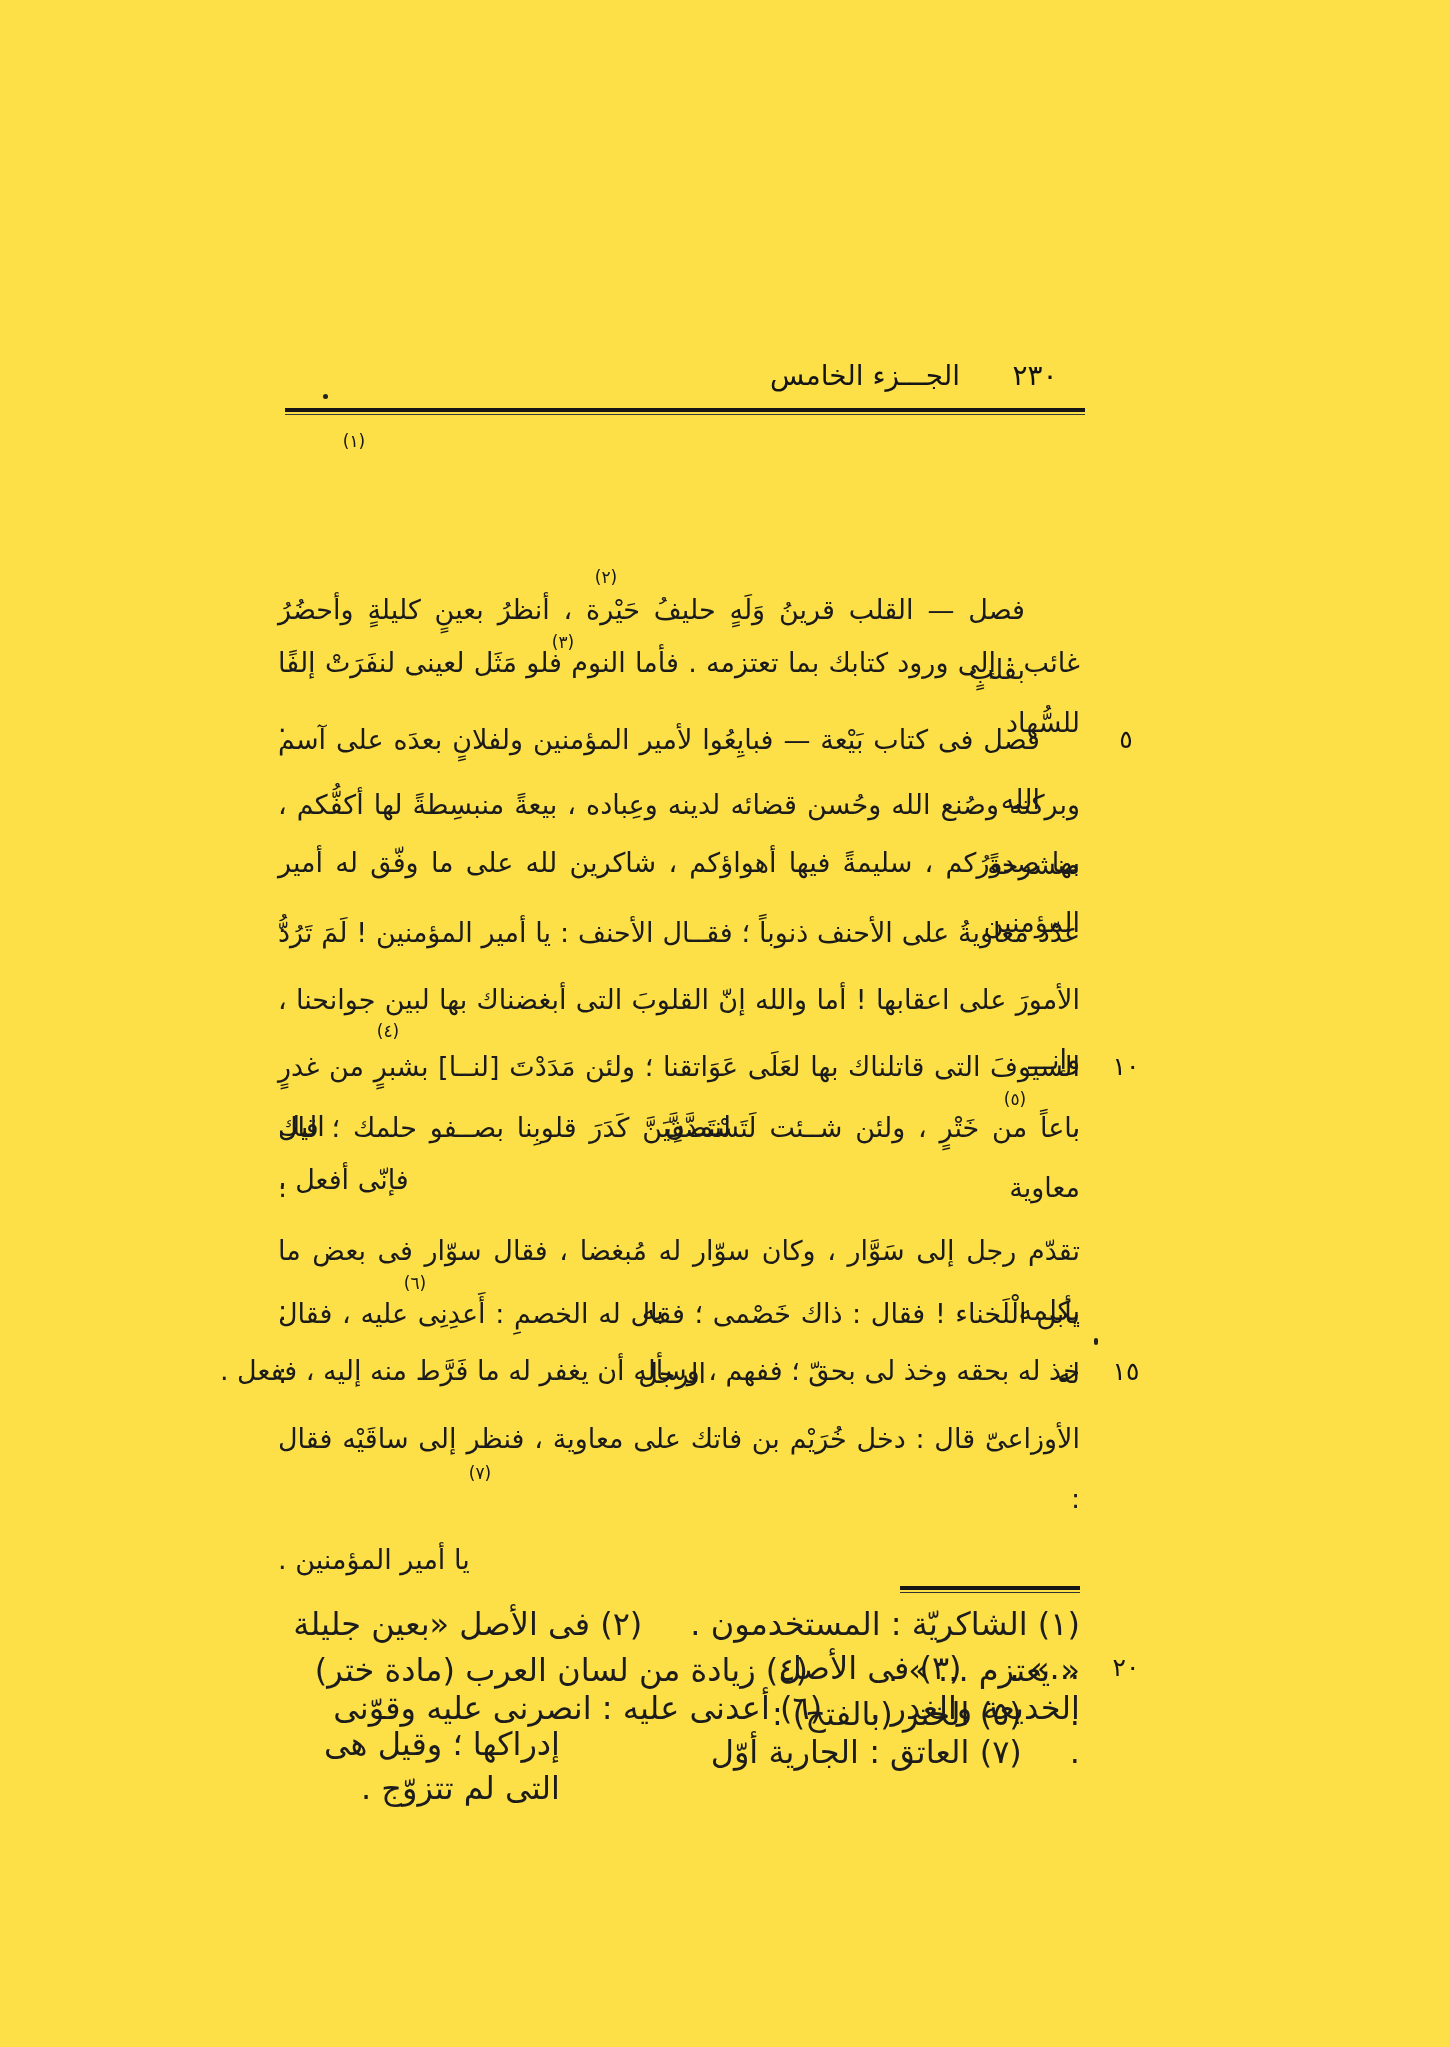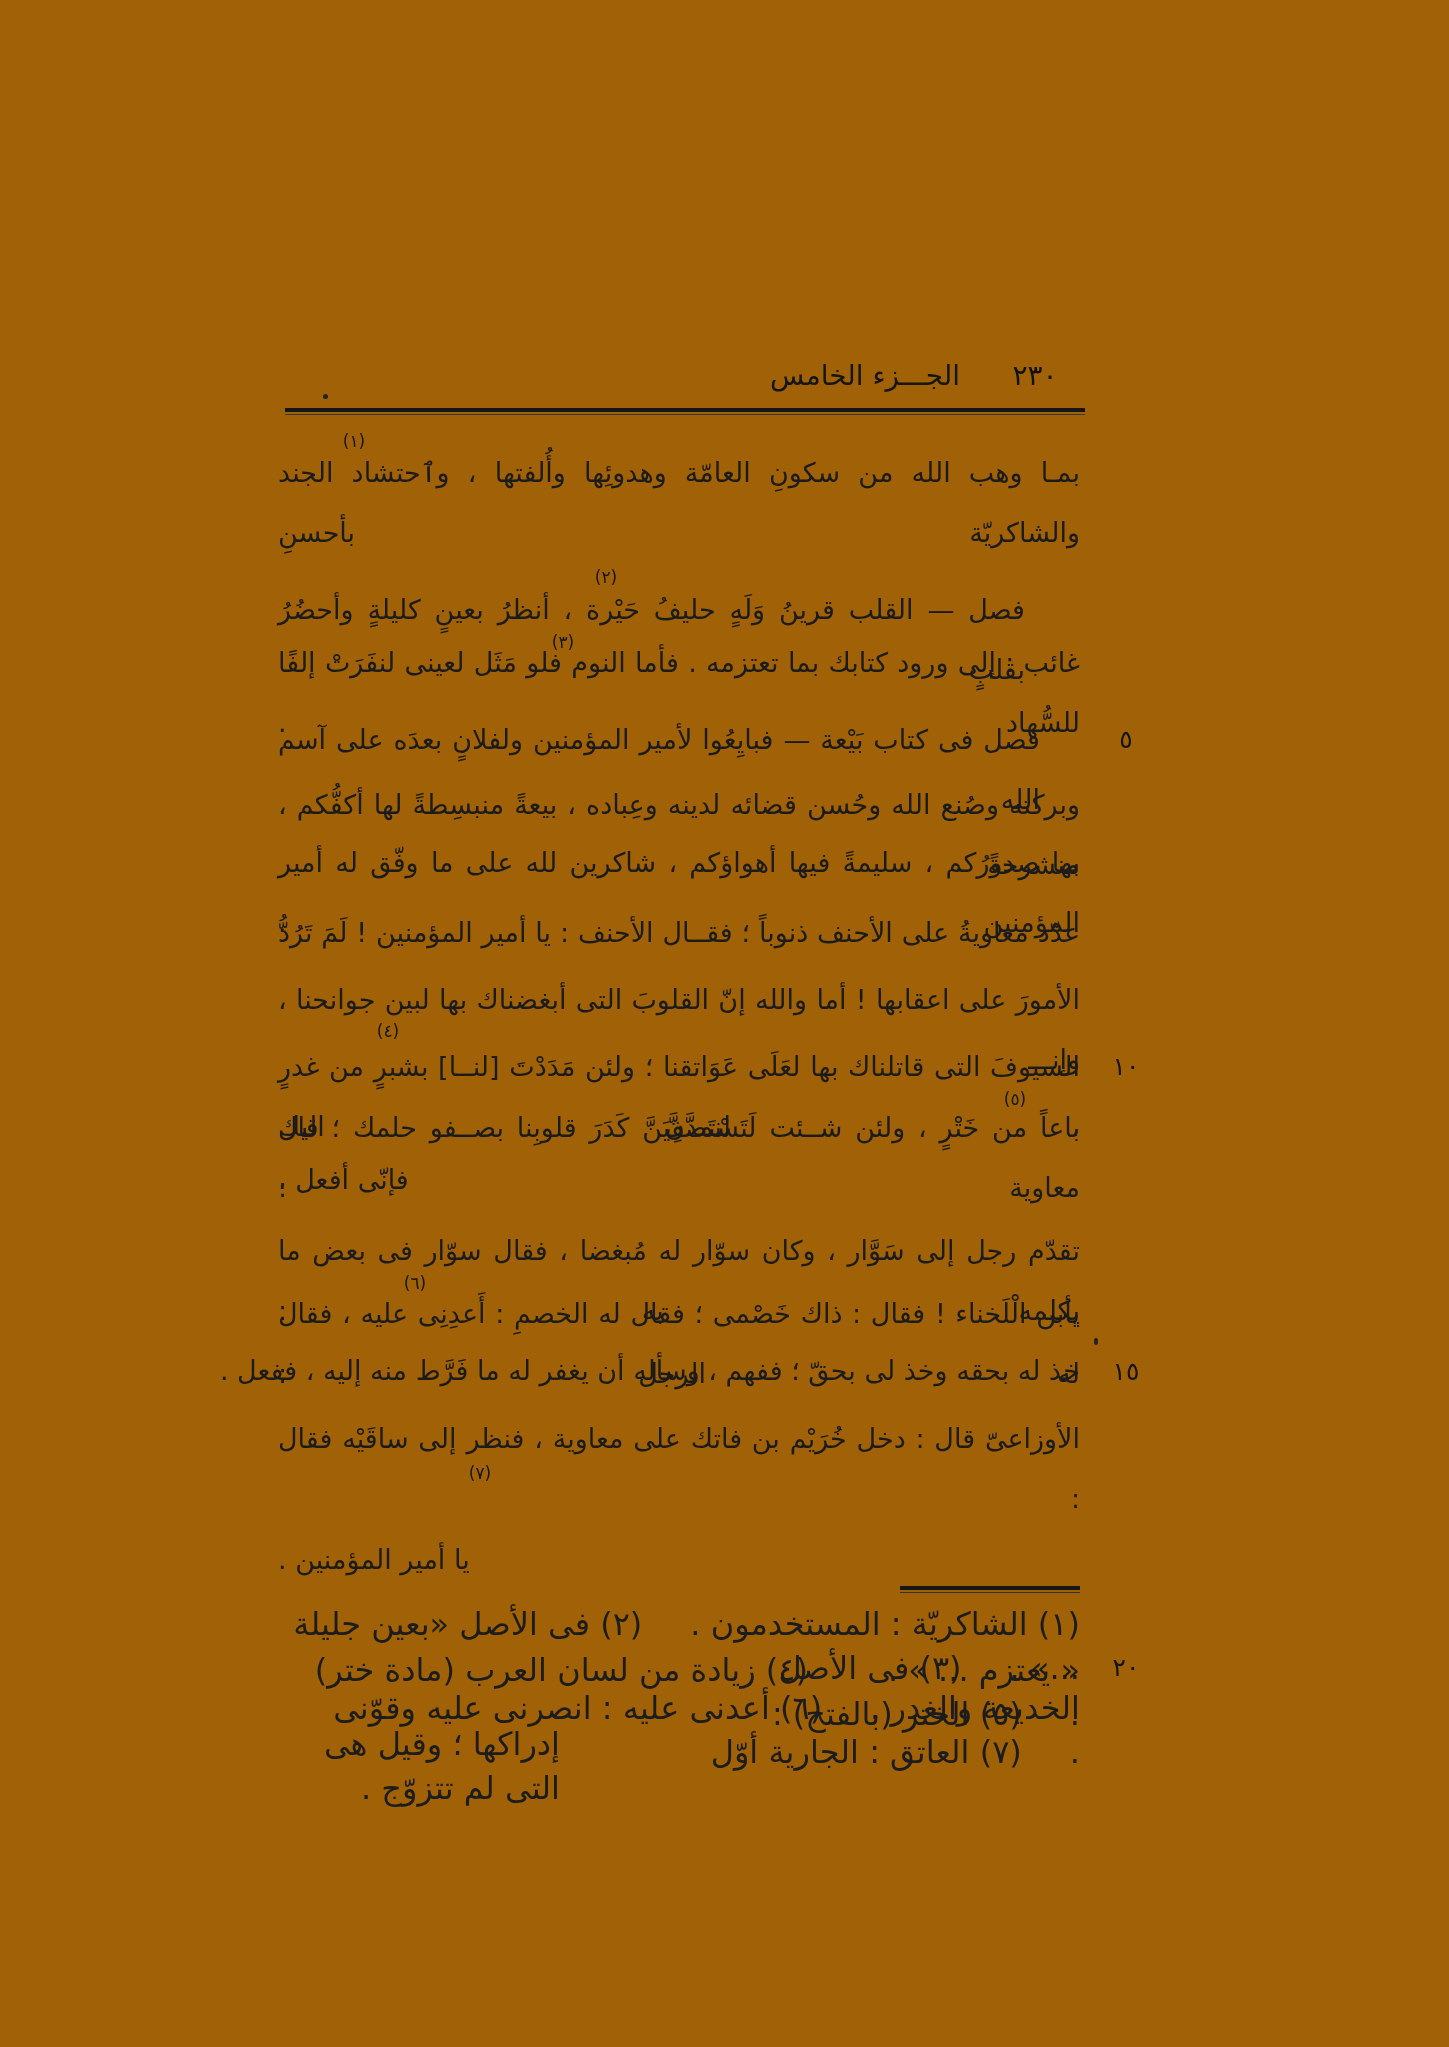--- a/index.html
+++ b/index.html
@@ -4,21 +4,21 @@
 <style>
   html,body{margin:0;padding:0;}
   body{
     width:1449px;height:2047px;
     background:#f6f6f3;
     font-family:"DejaVu Sans", sans-serif;
   }
   .page{
     position:relative;
     width:1449px;height:2047px;
-    background:#a16207;
+    background:#fde047;
     color:#1b1b1b;
     overflow:hidden;
     direction:rtl;
   }
   
   .header-title{
     position:absolute;left:745px;top:354px;width:240px;height:44px;
     font-size:28px;line-height:44px;text-align:center;
     color:#151515;
   }
@@ -81,21 +81,20 @@
 
 <div class="page">
 
   <div class="header-title">الجـــزء الخامس</div>
 
   <div class="page-number">٢٣٠</div>
 
   <div class="header-rule"></div>
 
   <div class="text-block">
-      <div class="tline just" style="top: 443px;">بمـا وهب الله من سكونِ العامّة وهدوئِها وأُلفتها ، وٱحتشاد الجند والشاكريّة بأحسنِ</div>
       <div class="tline just" style="top: 580px; padding-right: 55px;">فصل — القلب قرينُ وَلَهٍ حليفُ حَيْرة ، أنظرُ بعينٍ كليلةٍ وأحضُرُ بقلبٍ</div>
       <div class="tline just" style="top: 633px;">غائب : إلى ورود كتابك بما تعتزمه . فأما النوم فلو مَثَل لعينى لنفَرَتْ إلفًا للسُّهاد .</div>
       <div class="tline just" style="top: 710px; padding-right: 40px;">فصل فى كتاب بَيْعة — فبايِعُوا لأمير المؤمنين ولفلانٍ بعدَه على آسم الله</div>
       <div class="tline just" style="top: 775px;">وبركته وصُنع الله وحُسن قضائه لدينه وعِباده ، بيعةً منبسِطةً لها أكفُّكم ، منشرحةً</div>
       <div class="tline just" style="top: 833px;">بها صدورُكم ، سليمةً فيها أهواؤكم ، شاكرين لله على ما وفّق له أمير المؤمنين .</div>
       <div class="tline just" style="top: 903px;">عدّد معاويةُ على الأحنف ذنوباً ؛ فقــال الأحنف : يا أمير المؤمنين ! لَمَ تَرُدُّ</div>
       <div class="tline just" style="top: 970px;">الأمورَ على اعقابها ! أما والله إنّ القلوبَ التى أبغضناك بها لبين جوانحنا ، وإنـــ</div>
       <div class="tline just" style="top: 1037px;">السيوفَ التى قاتلناك بها لعَلَى عَوَاتقنا ؛ ولئن مَدَدْتَ [لنــا] بشبرٍ من غدرٍ ، لنمدَّنَّ اليك</div>
       <div class="tline just" style="top: 1098px;">باعاً من خَتْرٍ ، ولئن شــئت لَتَسْتَصفِيَنَّ كَدَرَ قلوبِنا بصــفو حلمك ؛ قال معاوية :</div>
       <div class="tline" style="top: 1150px; padding-right: 45px;">فإنّى أفعل .</div>

